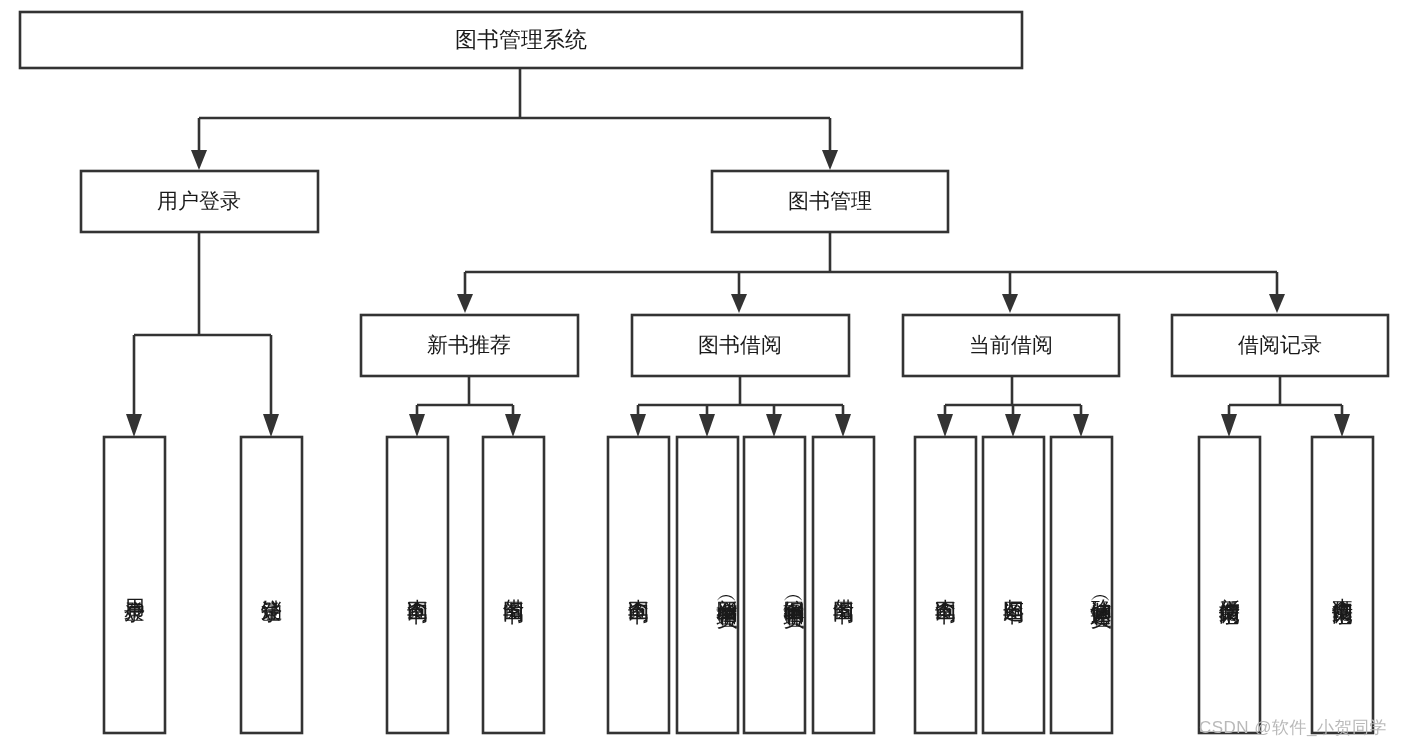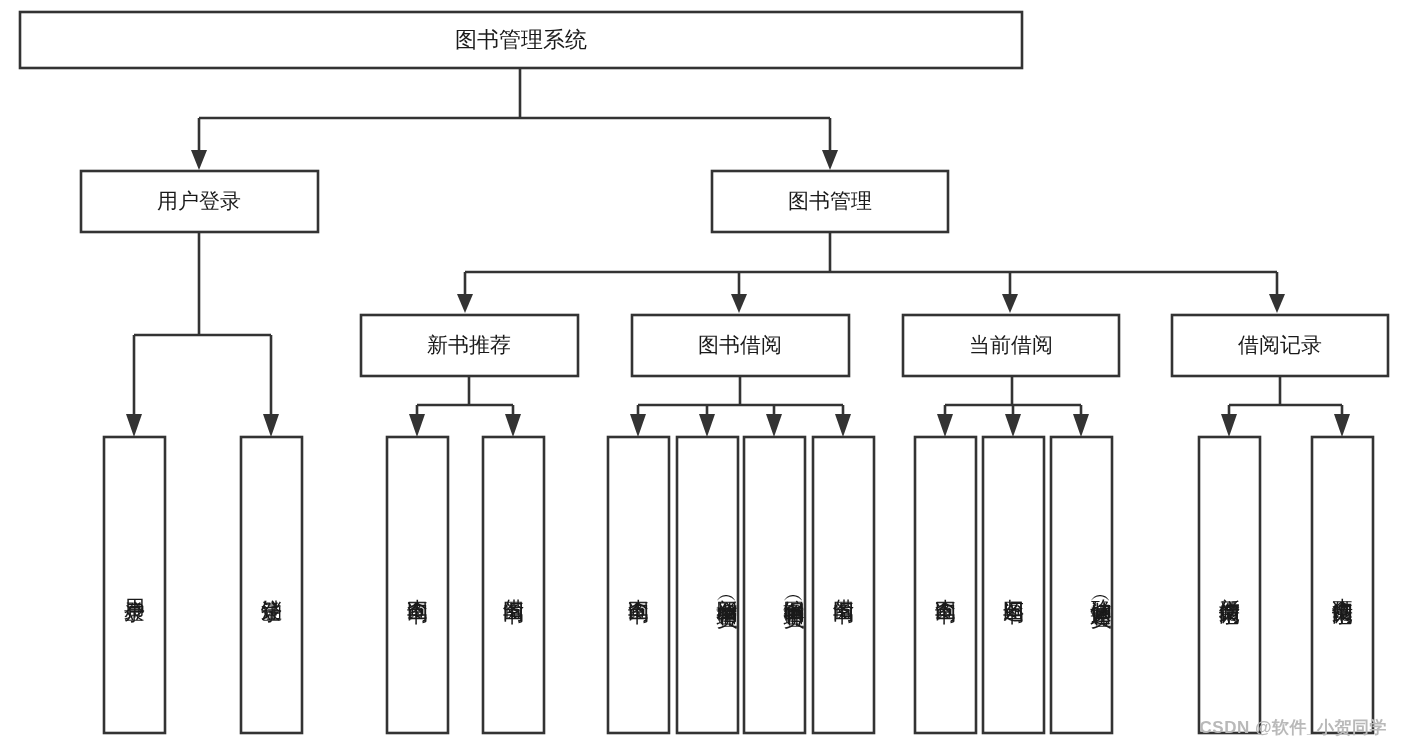--- a/index.html
+++ b/index.html
@@ -70,21 +70,20 @@
   }
   .watermark {
     position: absolute;
     right: 18px;
     bottom: 8px;
     font-family: "Liberation Sans", "DejaVu Sans", sans-serif;
     font-size: 17px;
     color: #b9b9b9;
     white-space: nowrap;
     letter-spacing: 0.5px;
-    font-weight: bold;
   }
 </style>
 </head>
 <body>
 
 <div id="diagram-root">
 
   <svg id="chart-svg" viewBox="0 0 1405 747" xmlns="http://www.w3.org/2000/svg">
 
     <g>

